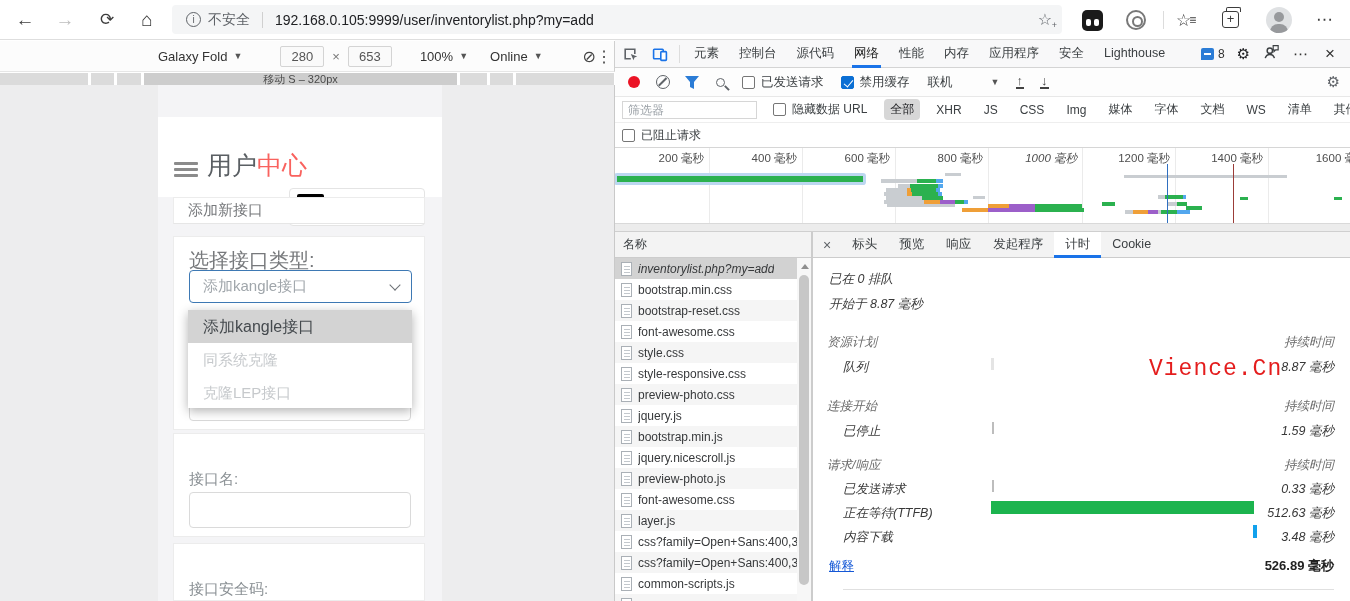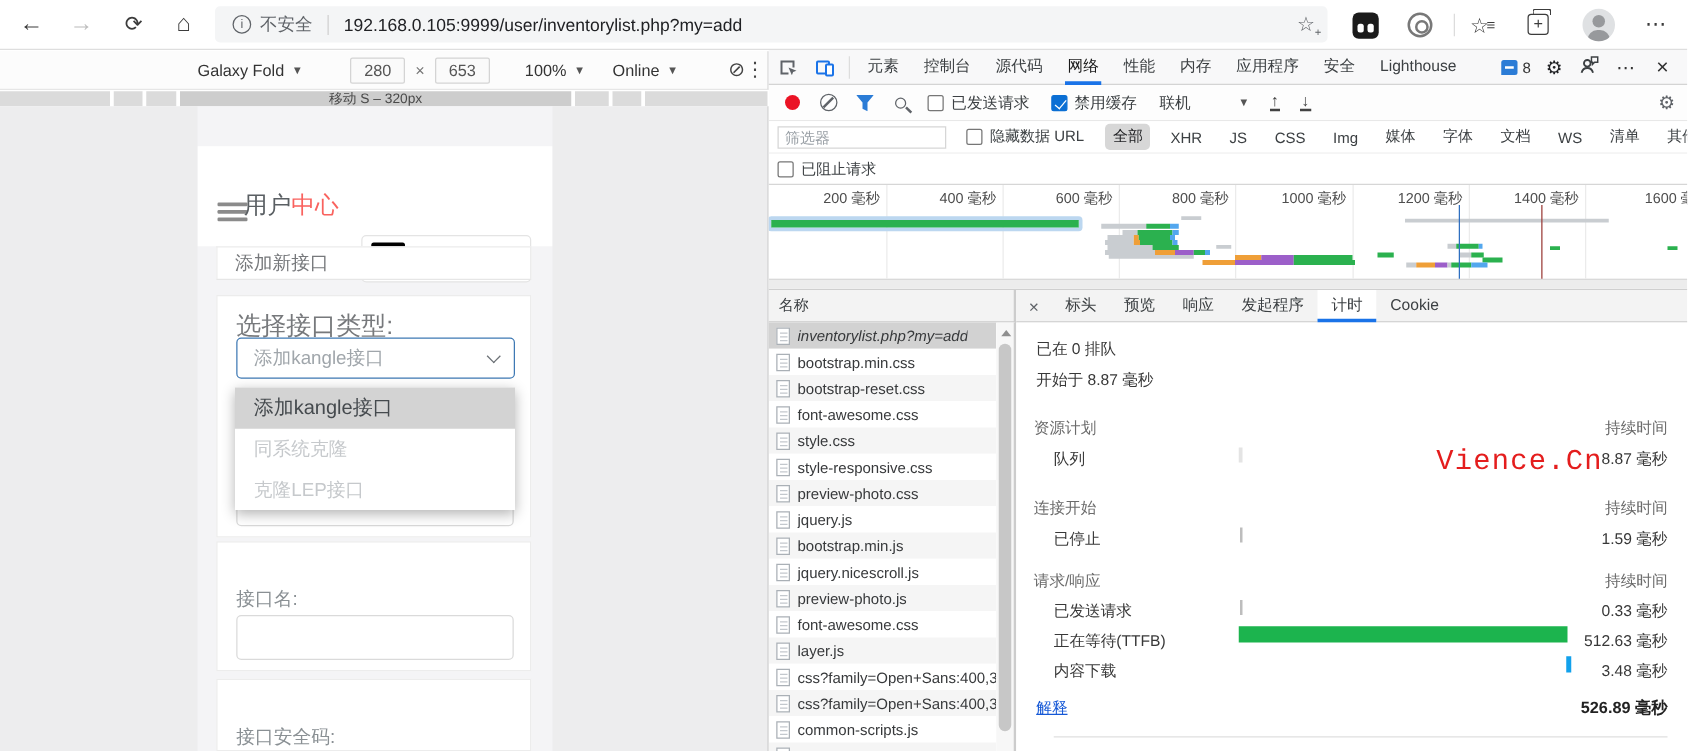--- a/index.html
+++ b/index.html
@@ -55,21 +55,21 @@
 .seg.s4 { left:144px; width:313px; background:#cdcdcd; color:#4a4a4a; font-size:11px; line-height:12px; text-align:center; }
 .seg.s5 { left:460px; width:27px; } .seg.s6 { left:490px; width:23px; } .seg.s7 { left:516px; width:98px; }
 
 
 .emu { position:absolute; left:0; top:85px; width:615px; height:516px; background:#ededee; border-right:1px solid #c9c9c9; }
 .vp { position:absolute; left:158px; top:0; width:284px; height:516px; background:#f4f4f6; overflow:hidden; }
 .vp-header { position:absolute; left:0; top:32px; width:284px; height:80px; background:#fff; }
 .hamb { position:absolute; left:16px; top:45px; width:24px; height:18px; cursor:pointer; }
 .hamb i { position:absolute; left:0; width:24px; height:3px; background:#8b8b8b; border-radius:1px; }
 .hamb i:nth-child(1){top:0;} .hamb i:nth-child(2){top:6px;} .hamb i:nth-child(3){top:12px;}
-.vp-title { position:absolute; left:37px; top:34px; font-size:19px; line-height:28px; white-space:nowrap; }
+.vp-title { position:absolute; left:49px; top:34px; font-size:25px; line-height:28px; white-space:nowrap; }
 .vp-title .t1 { color:#5a5f63; } .vp-title .t2 { color:#f9625e; }
 .acctbtn { position:absolute; left:131px; top:71px; width:136px; height:38px; background:#fff; border:1px solid #e4e4e4; border-radius:4px; cursor:pointer; }
 .trashbox { position:absolute; left:7px; top:5px; width:27px; height:28px; background:#000; border-radius:2px; display:flex; align-items:center; justify-content:center; }
 .acctnum { position:absolute; left:41px; top:0; height:38px; line-height:38px; font-size:14px; color:#444; }
 .acctcaret { position:absolute; right:7px; top:17px; width:0; height:0; border-left:4px solid transparent; border-right:4px solid transparent; border-top:5px solid #aaa; }
 .card { position:absolute; background:#fff; border:1px solid #ececec; }
 .cardA { left:15px; top:112px; width:252px; height:27px; border-bottom:1px solid #e6e6e6; }
 .cardA span { position:absolute; left:14px; top:3px; font-size:15px; color:#77797c; }
 .cardB { left:15px; top:151px; width:252px; height:194px; }
 .cardC { left:15px; top:348px; width:252px; height:104px; }
@@ -156,21 +156,21 @@
 .scrollthumb { position:absolute; left:2px; top:17px; width:10px; height:310px; background:#c7c7c7; border-radius:5px; }
 
 
 .detcol { position:absolute; left:197px; top:0; width:538px; height:369px; border-left:1px solid #ccc; background:#fff; }
 .dettabs { position:absolute; left:0; top:0; width:537px; height:26px; background:#f3f3f3; border-bottom:1px solid #ccc; display:flex; align-items:center; }
 .det-x { padding:0 10px; font-size:14px; color:#5f6368; cursor:pointer; }
 .det-tab { padding:0 11px; height:26px; line-height:25px; font-size:12.5px; color:#3c4043; cursor:pointer; position:relative; white-space:nowrap; }
 .det-tab.active { background:#fff; }
 .det-tab.active::after { content:""; position:absolute; left:0; right:0; bottom:0; height:2.5px; background:#1a73e8; }
 .detbody { position:absolute; left:0; top:26px; width:537px; height:343px; background:#fff; overflow:hidden; }
-.tl { position:absolute; font-size:12.5px; color:#383838; white-space:nowrap; }
+.tl { position:absolute; font-size:12.5px; color:#383838; white-space:nowrap;font-style:italic; }
 .tl.hd { color:#6b6b6b; }
 .tl.right { right:16px; text-align:right; }
 .tick { position:absolute; width:2px; height:12px; background:#bdbdbd; }
 .tick.pale { background:#e4e4e4; width:3px; }
 .greenbar { position:absolute; left:178px; top:243px; width:263px; height:13px; background:#1cb44e; }
 .bluetick { position:absolute; left:440px; top:267px; width:4px; height:13px; background:#12a1ec; }
 .explain { position:absolute; left:16px; top:300px; font-size:12.5px; color:#1558d6; text-decoration:underline; cursor:pointer; }
 .total { position:absolute; right:16px; top:299px; font-size:13px; color:#222; font-weight:bold; }
 .timdiv { position:absolute; left:30px; right:16px; top:331px; border-top:1px solid #e0e0e0; }
 .watermark { position:absolute; left:336px; top:98px; font-family:"Liberation Mono","DejaVu Sans Mono",monospace; font-size:23px; color:#e41d1d; letter-spacing:1px; white-space:nowrap; }
@@ -396,21 +396,21 @@
       <div class="ovstrip"></div>
     <i class="ovg" style="left: 94px;"></i>
         <span class="ovl" style="left: 5px;">200 毫秒</span>
         <i class="ovg" style="left: 187px;"></i>
         <span class="ovl" style="left: 98px;">400 毫秒</span>
         <i class="ovg" style="left: 280px;"></i>
         <span class="ovl" style="left: 191px;">600 毫秒</span>
         <i class="ovg" style="left: 373px;"></i>
         <span class="ovl" style="left: 284px;">800 毫秒</span>
         <i class="ovg" style="left: 467px;"></i>
-        <span class="ovl" style="left: 378px;">1000 毫秒</span>
+        <span class="ovl" style="left: 378px; font-style: italic;">1000 毫秒</span>
         <i class="ovg" style="left: 560px;"></i>
         <span class="ovl" style="left: 471px;">1200 毫秒</span>
         <i class="ovg" style="left: 653px;"></i>
         <span class="ovl" style="left: 564px;">1400 毫秒</span>
         <span class="ovl" style="left: 657px;">1600 毫</span>
         <div class="wfb wfsel" style="left: 2px; top: 28px; height: 6px;">
           <i style="width: 246px; background: rgb(43, 177, 79);"></i>
         </div>
         <div class="wfb" style="left: 330px; top: 25px; height: 3px;">
           <i style="width: 16px; background: rgb(201, 205, 209);"></i>

